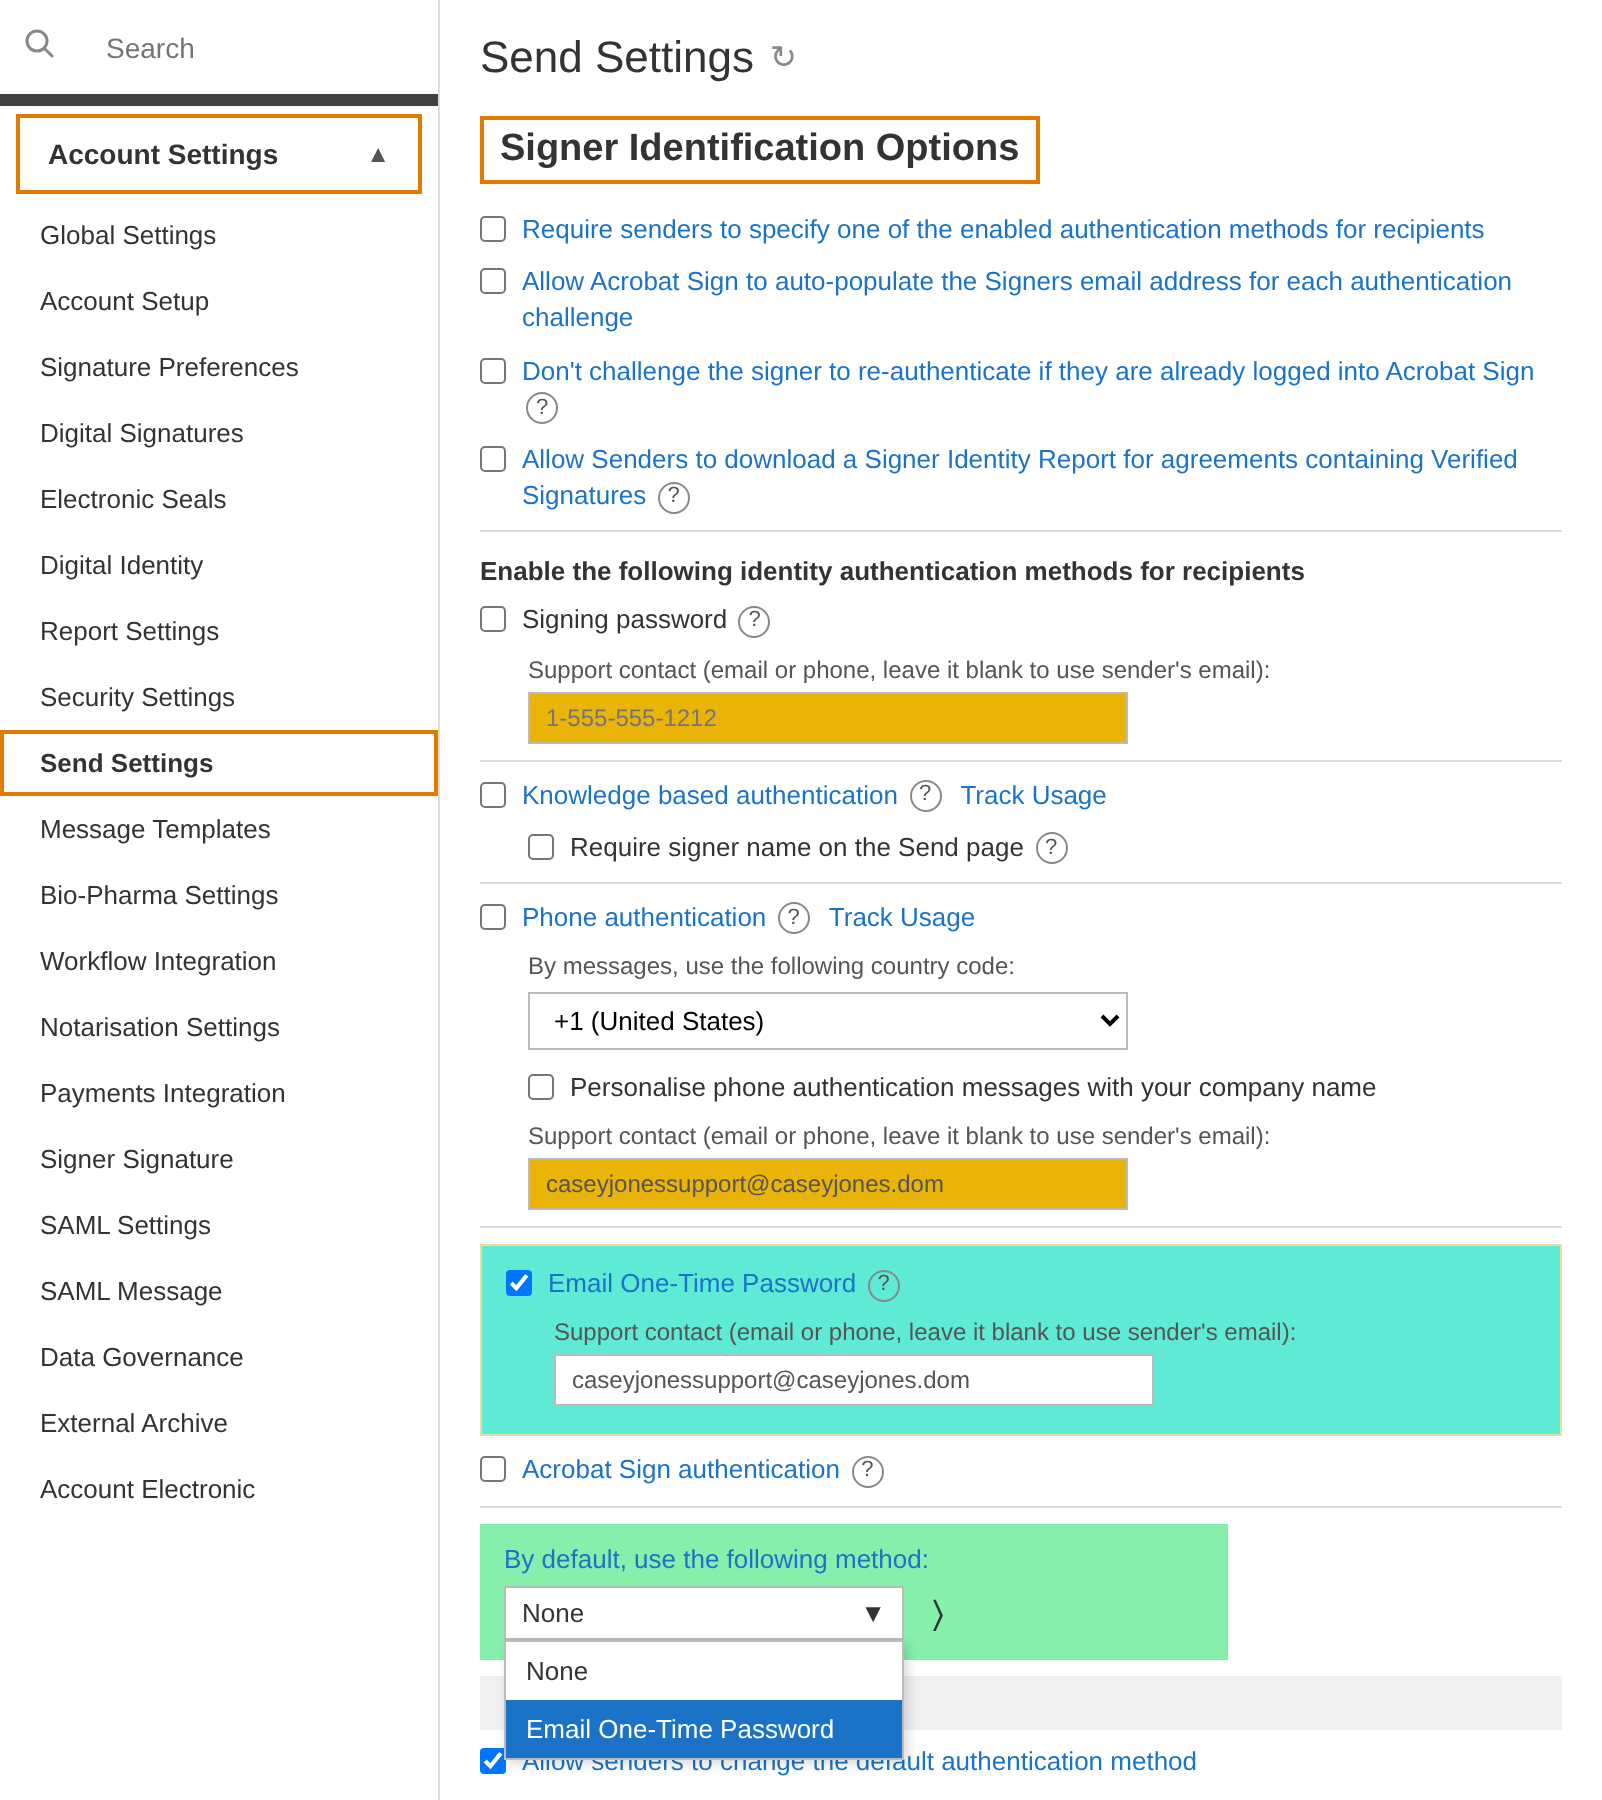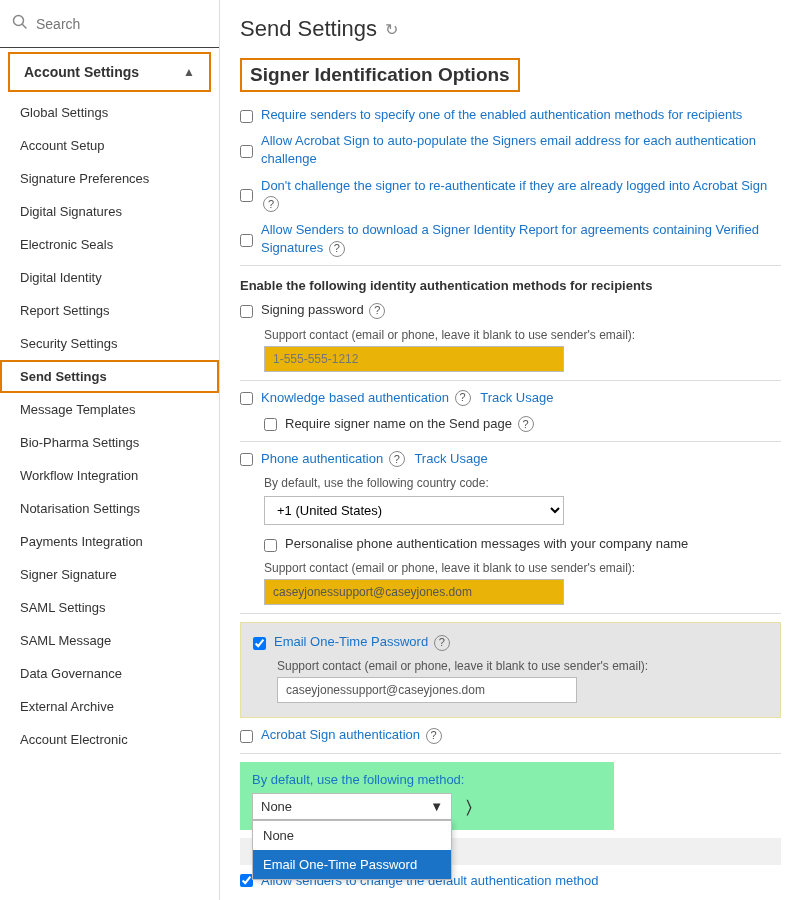--- a/index.html
+++ b/index.html
@@ -13,22 +13,22 @@
       border-right: 1px solid #ddd;
       display: flex;
       flex-direction: column;
       overflow-y: auto;
       height: 900px;
     }
     .search-bar {
       display: flex;
       align-items: center;
       padding: 14px 12px;
-      border-bottom: 1px solid #404040;
-      gap: 8px;
+      border-bottom: 6px solid #404040;
+      gap: 25px;
     }
     .search-bar input {
       border: none;
       outline: none;
       font-size: 14px;
       color: #555;
       width: 100%;
     }
     .search-icon-svg { color: #888; }
 
@@ -84,21 +84,21 @@
       padding: 4px 8px;
       display: inline-block;
       margin-bottom: 14px;
       font-size: 19px;
       font-weight: bold;
       color: #333;
     }
 
     .checkbox-row {
       display: flex;
-      align-items: center;
+      align-items: flex-start;
       margin-bottom: 8px;
       gap: 8px;
     }
     .checkbox-row input[type="checkbox"] {
       margin-top: 2px;
       flex-shrink: 0;
     }
     .checkbox-row label { color: #1a73c7; font-size: 13px; line-height: 1.4; }
     .checkbox-row label.plain { color: #333; }
 
@@ -148,21 +148,21 @@
       width: 300px;
       padding: 5px 8px;
       border: 1px solid #bbb;
       font-size: 13px;
       background: #fff;
       margin: 4px 0;
     }
 
     
     .otp-section {
-      background: #e5e5e5;
+      background: #5eead4;
       border: 1px solid #e8e0a0;
       padding: 10px 12px;
       margin: 4px 0 4px 0;
     }
 
     
     .default-method-section {
       background: #86efac;
       padding: 10px 12px;
       margin: 8px 0;
@@ -362,21 +362,21 @@
   <div class="checkbox-row">
     <input type="checkbox" style="">
     <label>
       <a class="link-blue">Phone authentication</a>
       <span class="help-icon">?</span>
       <a class="link-blue" style="margin-left:6px;">Track Usage</a>
     </label>
   </div>
 
   <div class="indent">
-    <div class="text-input-label">By default, use the following country code:</div>
+    <div class="text-input-label">By messages, use the following country code:</div>
     <select class="country-dropdown">
     <option>+1 (United States)</option><option>+44 (United Kingdom)</option><option>+61 (Australia)</option></select>
 
     <div class="checkbox-row" style="margin-top:6px;">
       <input type="checkbox" style="">
       <label class="plain">Personalise phone authentication messages with your company name</label>
     </div>
 
     <div class="text-input-label">Support contact (email or phone, leave it blank to use sender's email):</div>
     <input class="text-input" type="text" value="caseyjonessupport@caseyjones.dom" style="">

